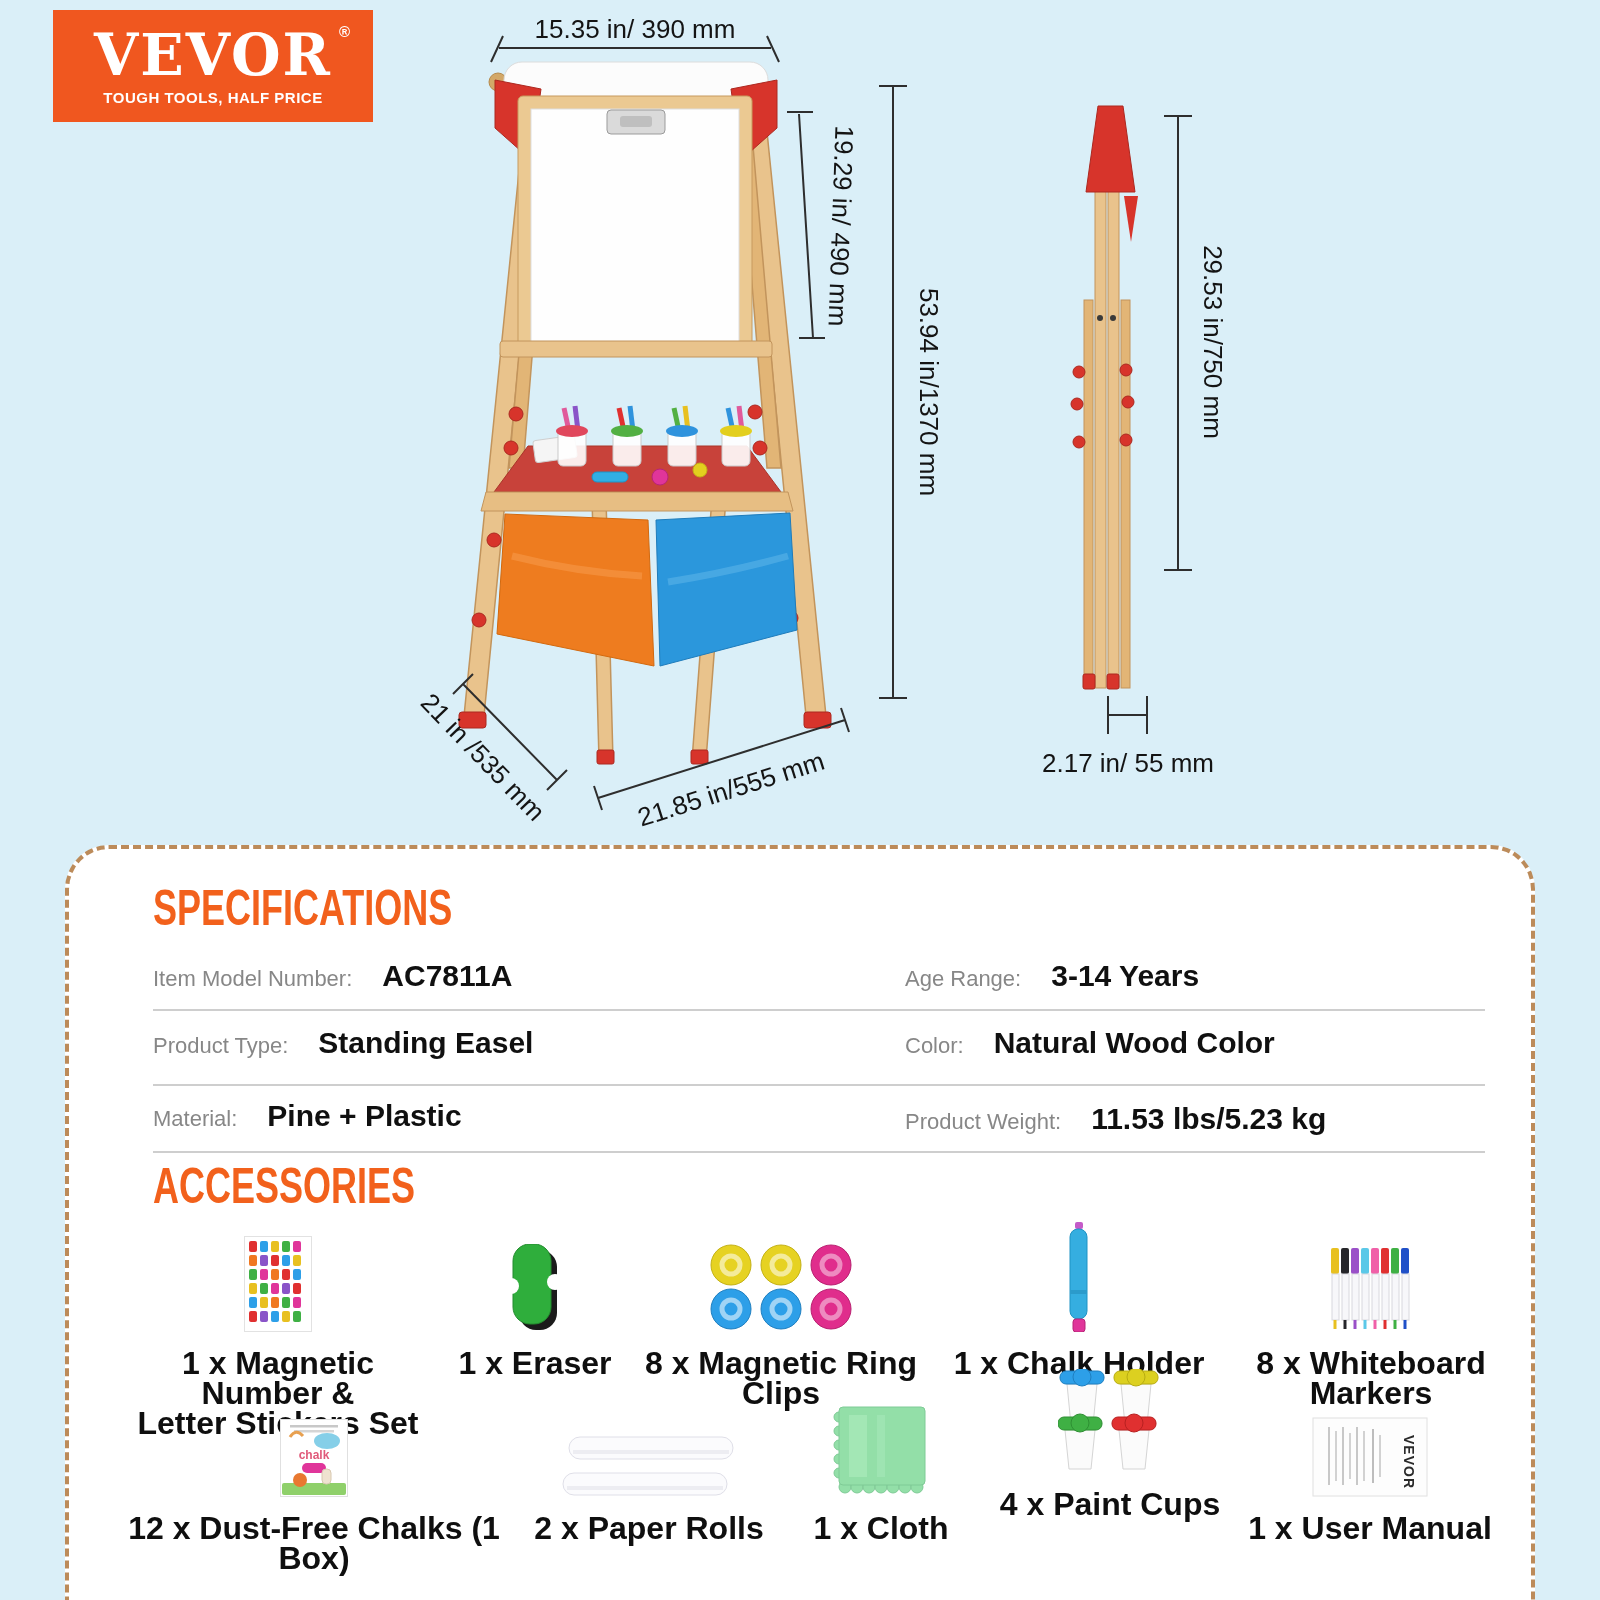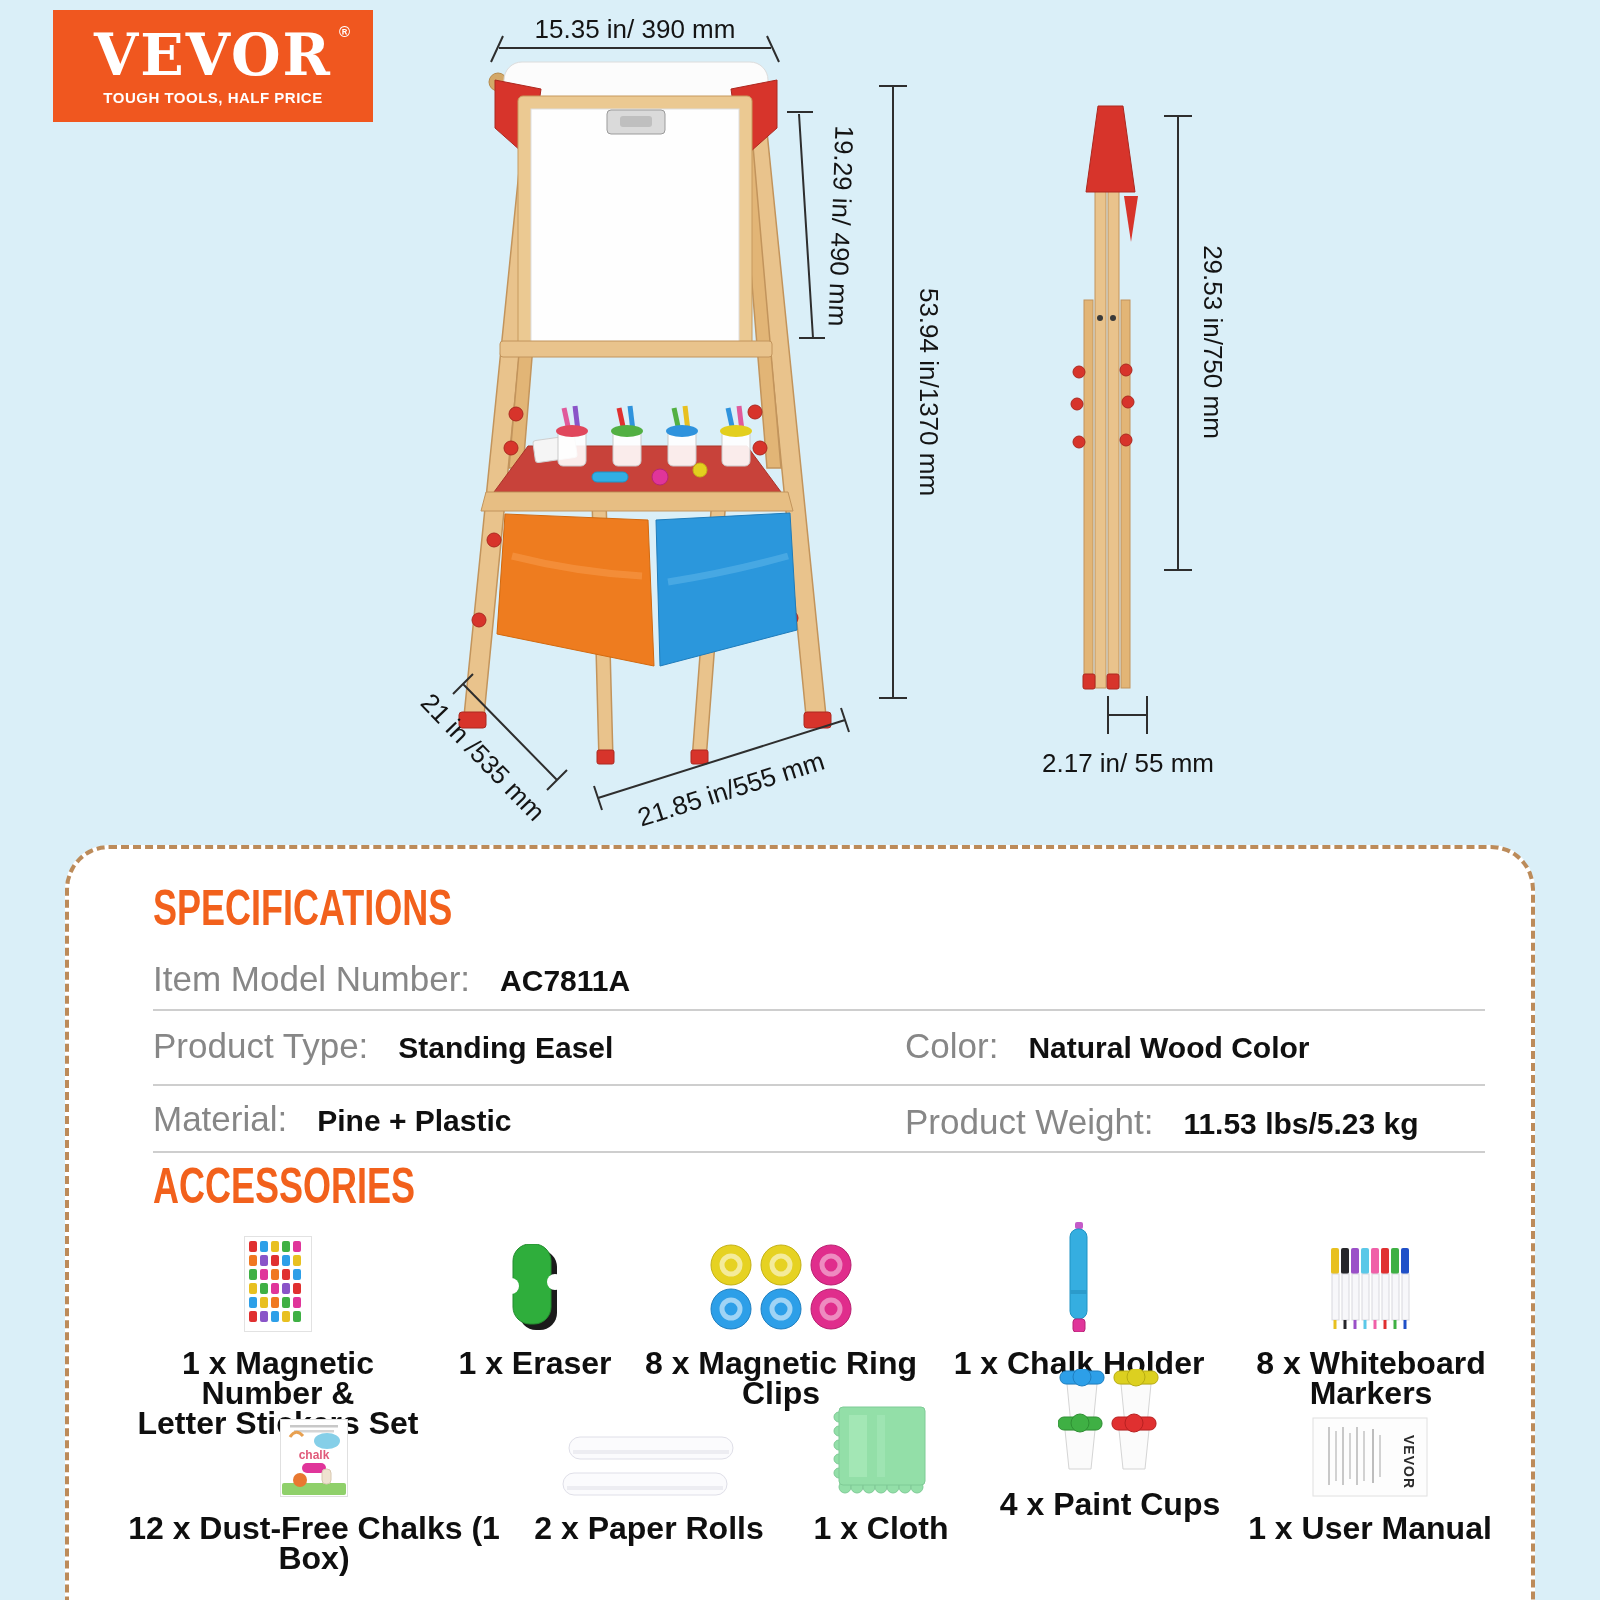--- a/index.html
+++ b/index.html
@@ -21,21 +21,21 @@
   
   .panel{position:absolute;left:65px;top:845px;width:1470px;height:827px;background:#fff;
          border:4px dashed #BC8B5A;border-radius:44px;box-sizing:border-box;}
   .heading{position:absolute;left:84px;color:#F2611C;font-weight:bold;font-size:50px;
            transform:scaleX(0.72);transform-origin:left center;letter-spacing:0px;white-space:nowrap;}
   .heading.spec{top:30px;}
   .heading.acc{top:308px;}
 
   .sep{position:absolute;left:84px;width:1332px;height:2px;background:#CECECE;}
   .spec-row{position:absolute;height:42px;display:flex;align-items:baseline;gap:30px;white-space:nowrap;}
-  .spec-label{font-size:35px;color:#878787;}
+  .spec-label{font-size:22px;color:#878787;}
   .spec-value{font-size:30px;font-weight:bold;color:#101010;}
 
   .acc-item{position:absolute;display:flex;flex-direction:column;align-items:center;}
   .acc-icon{display:flex;align-items:flex-end;justify-content:center;}
   .r1 .acc-icon{height:108px;}
   .r2 .acc-icon{height:96px;}
   .acc-label{margin-top:16px;font-size:32px;line-height:30px;font-weight:bold;color:#0F0F0F;
              text-align:center;white-space:pre-line;}
 </style>
 </head>
@@ -171,20 +171,24 @@
       <span class="spec-label">Item Model Number:</span>
       <span class="spec-value">AC7811A</span>
     </div>
     <div class="spec-row" style="left:84px;top:177px">
       <span class="spec-label">Product Type:</span>
       <span class="spec-value">Standing Easel</span>
     </div>
     <div class="spec-row" style="left:84px;top:250px">
       <span class="spec-label">Material:</span>
       <span class="spec-value">Pine + Plastic</span>
+    </div>
+    <div class="spec-row" style="left:836px;top:110px">
+      <span class="spec-label">Age Range:</span>
+      <span class="spec-value">3-14 Years</span>
     </div>
     <div class="spec-row" style="left:836px;top:177px">
       <span class="spec-label">Color:</span>
       <span class="spec-value">Natural Wood Color</span>
     </div>
     <div class="spec-row" style="left:836px;top:253px">
       <span class="spec-label">Product Weight:</span>
       <span class="spec-value">11.53 lbs/5.23 kg</span>
     </div>
 

